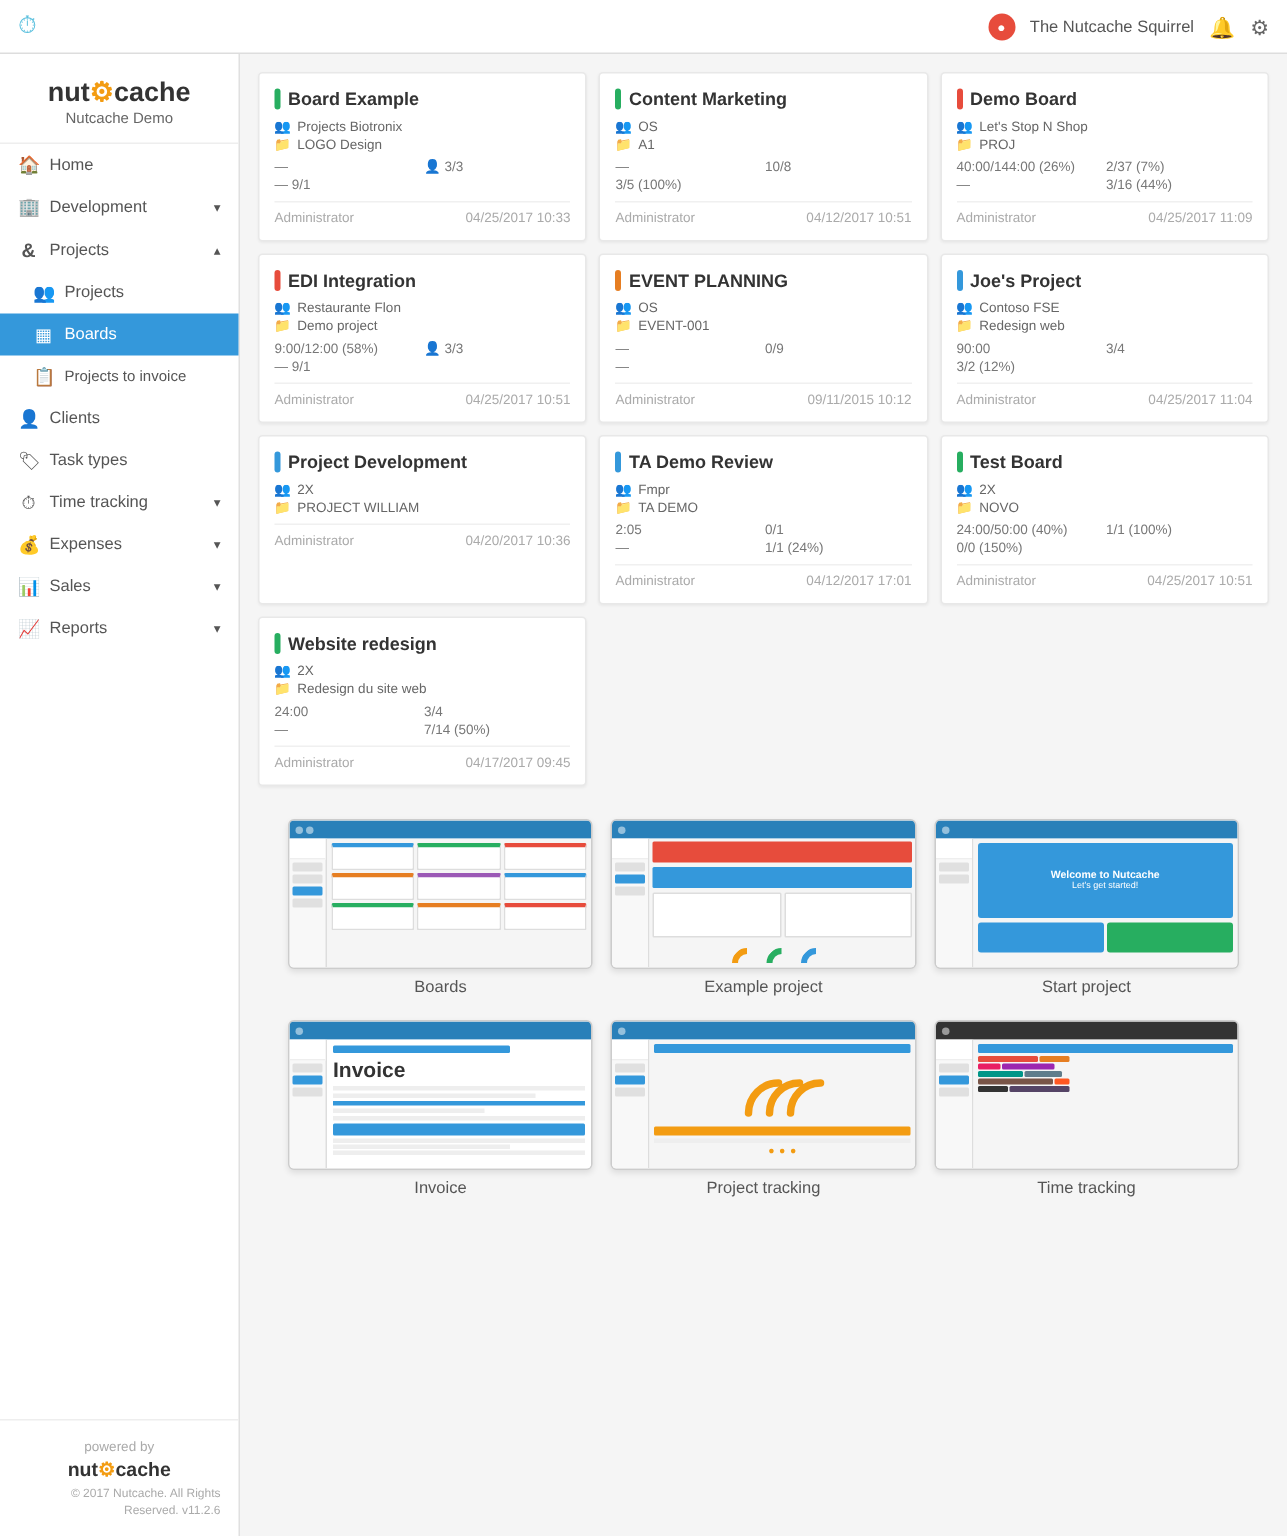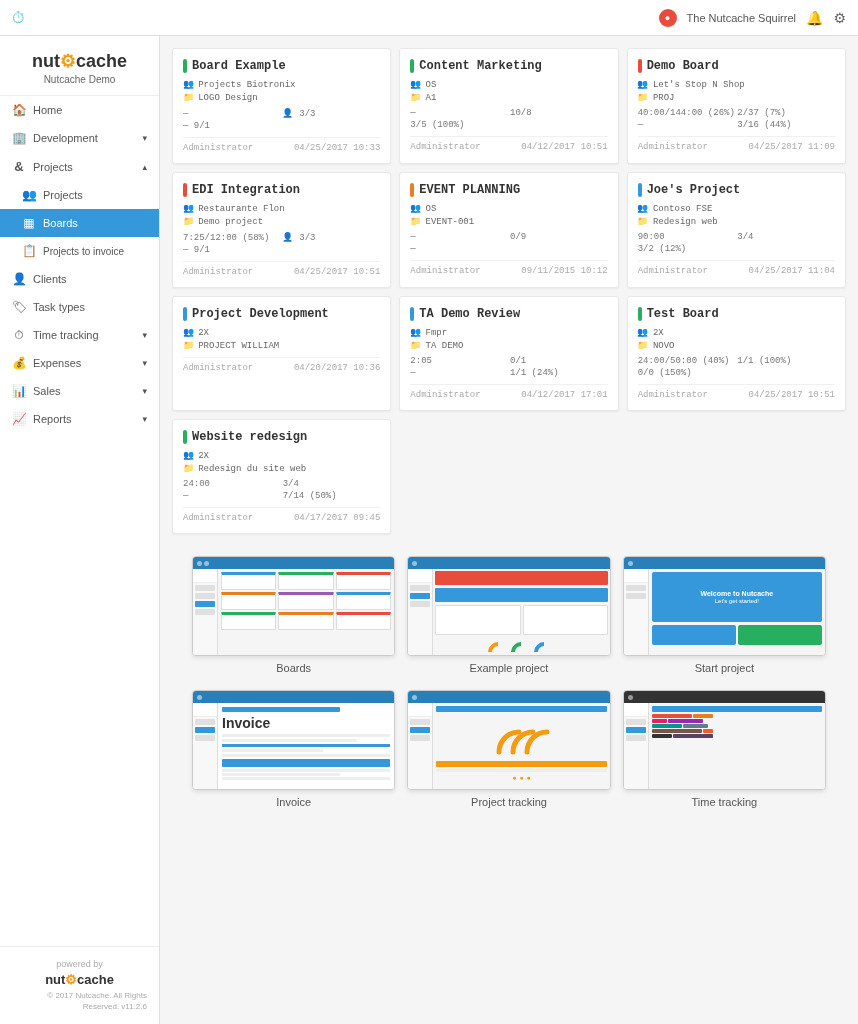--- a/index.html
+++ b/index.html
@@ -101,21 +101,20 @@
       gap: 8px;
       margin-bottom: 12px;
     }
 
     .board-card {
       background: #fff;
       border-radius: 3px;
       padding: 10px;
       border: 1px solid #e8e8e8;
       box-shadow: 0 1px 2px rgba(0,0,0,0.05);
-      font-family: Liberation Mono, monospace;
     }
     .board-card-title {
       font-size: 12px;
       font-weight: bold;
       color: #333;
       margin-bottom: 6px;
       display: flex;
       align-items: center;
       gap: 5px;
     }
@@ -454,21 +453,21 @@
           <div class="board-meta">
             <span class="meta-icon">👥</span>
             <span>Restaurante Flon</span>
           </div>
           <div class="board-meta">
             <span class="meta-icon">📁</span>
             <span>Demo project</span>
           </div>
           <div class="board-stats">
             <div class="board-stat">
-                <span>7:25/12:00 (58%)</span>
+                <span>9:00/12:00 (58%)</span>
               </div>
             <div class="board-stat">
                 <span>👤 3/3</span>
               </div>
             <div class="board-stat">
                 <span>— 9/1</span>
               </div>
           </div>
           <div class="board-footer">
             <span>Administrator</span>

